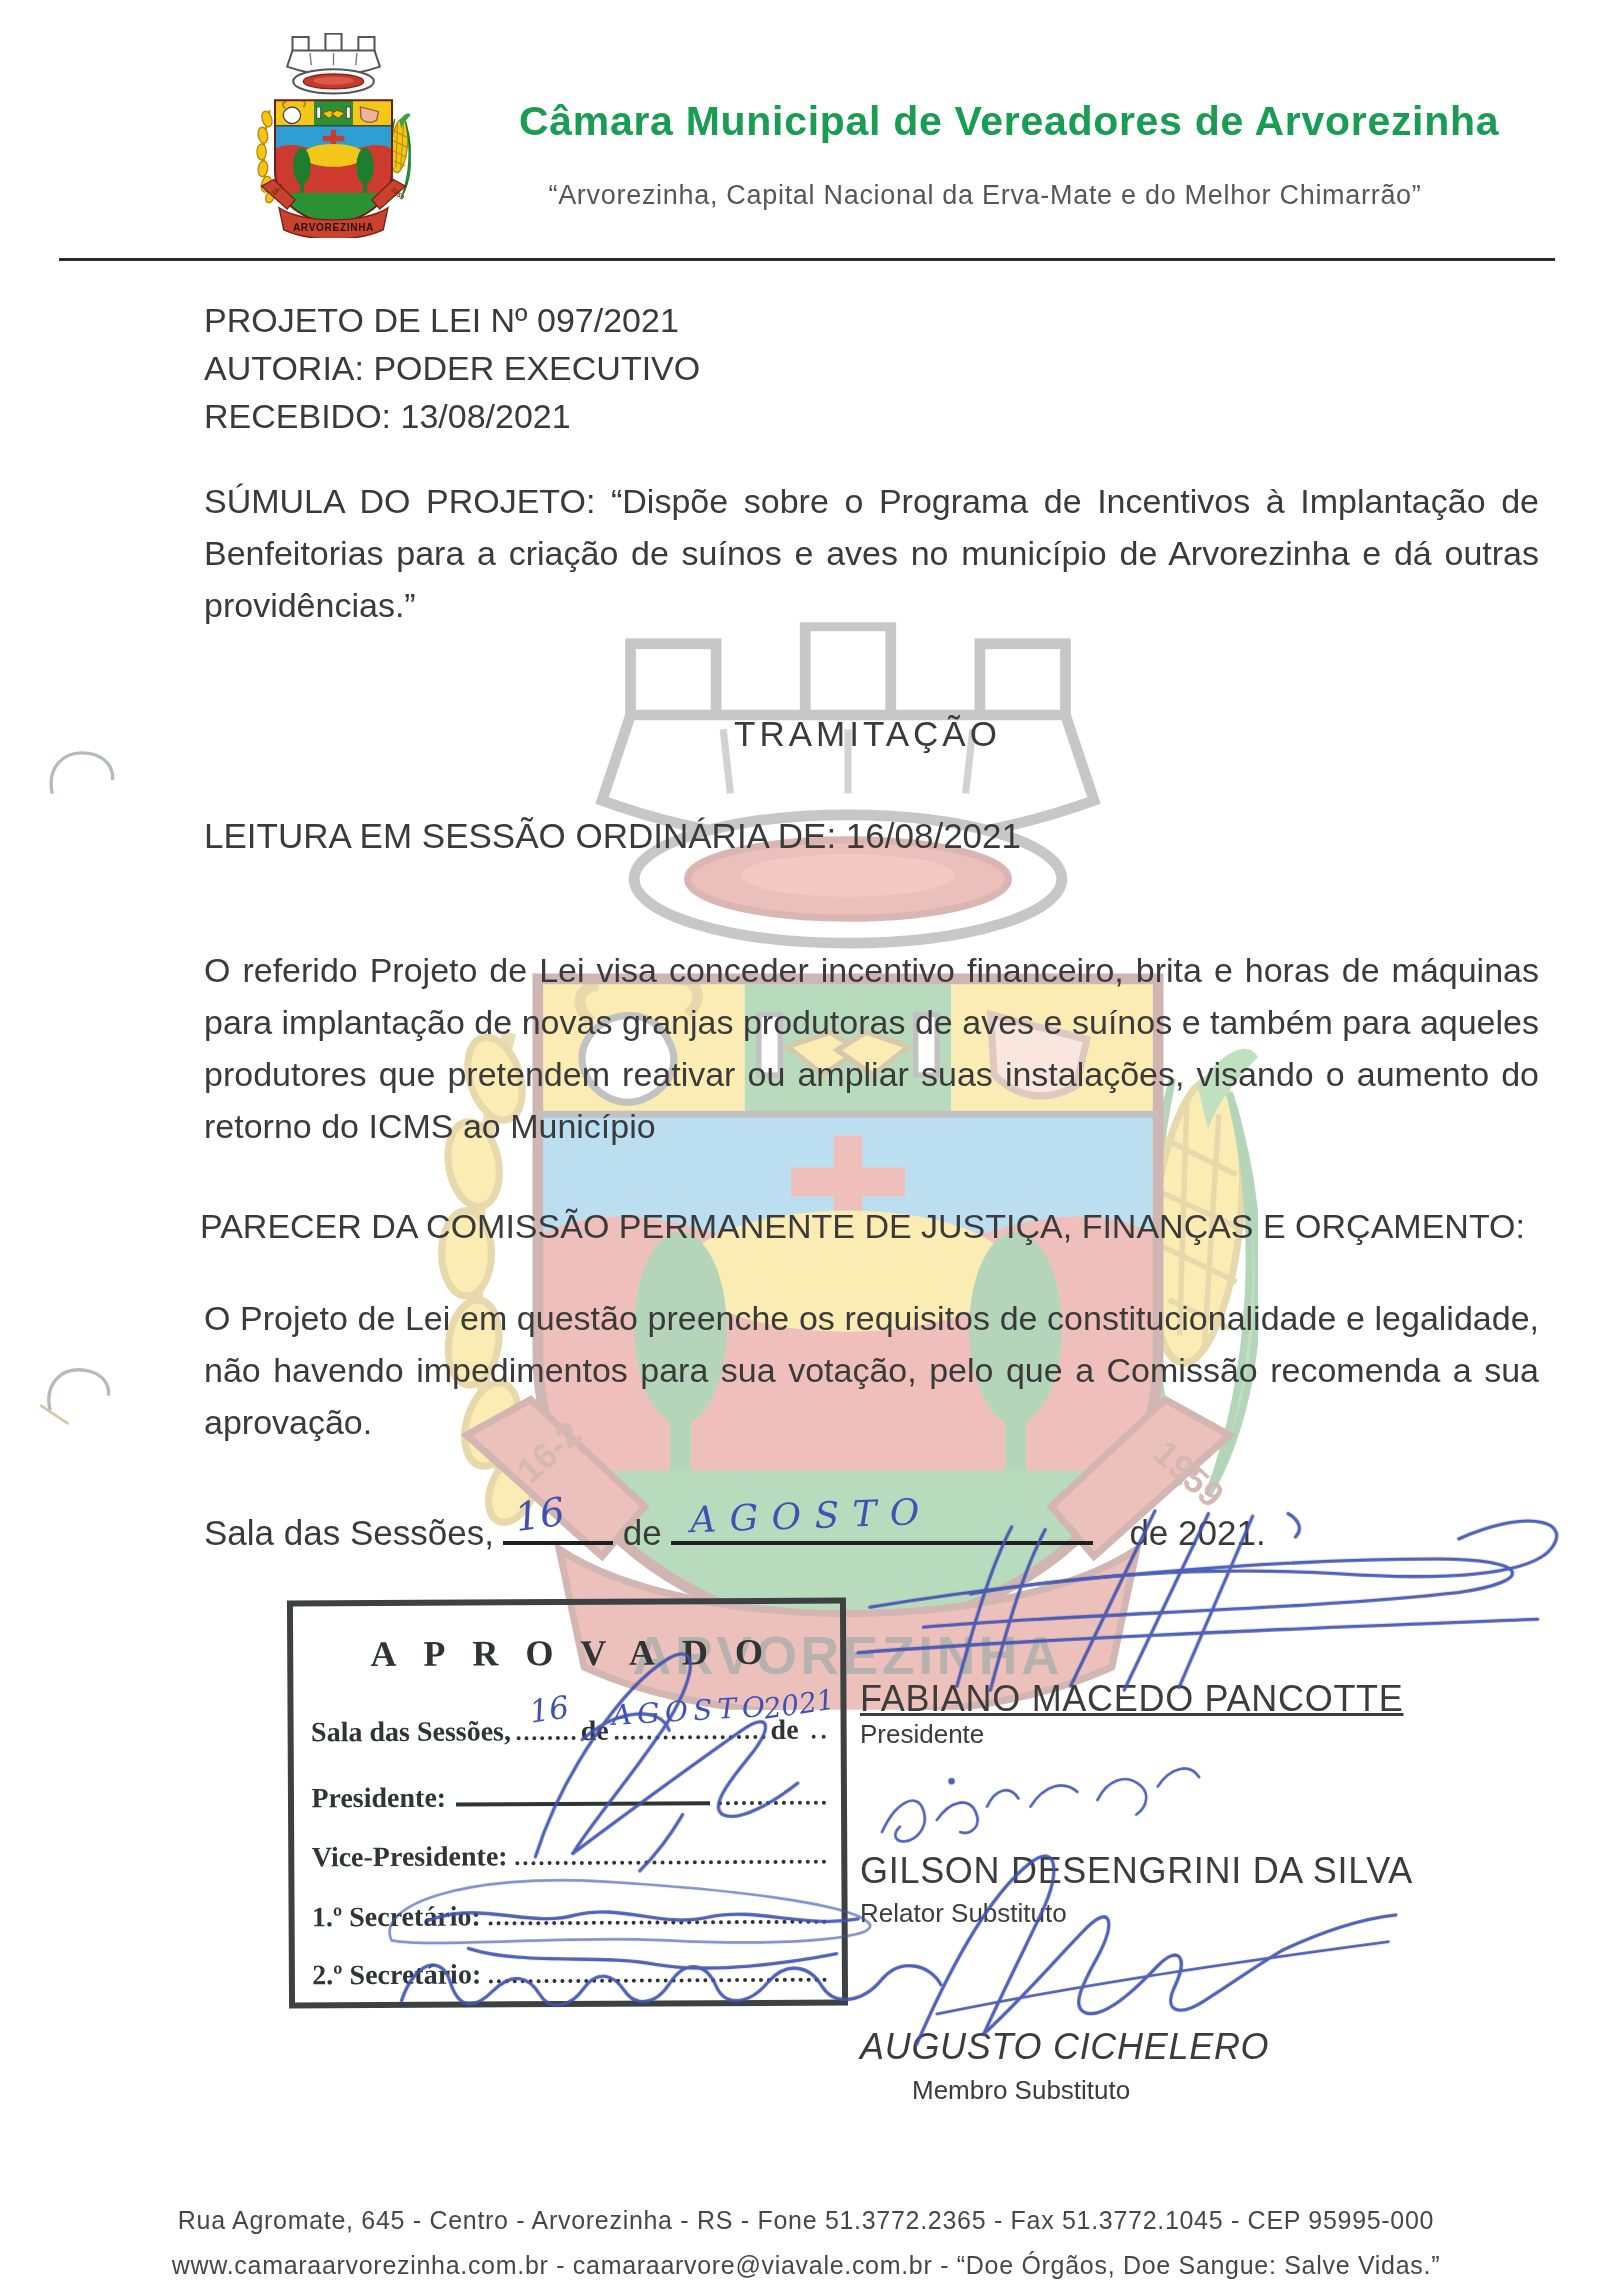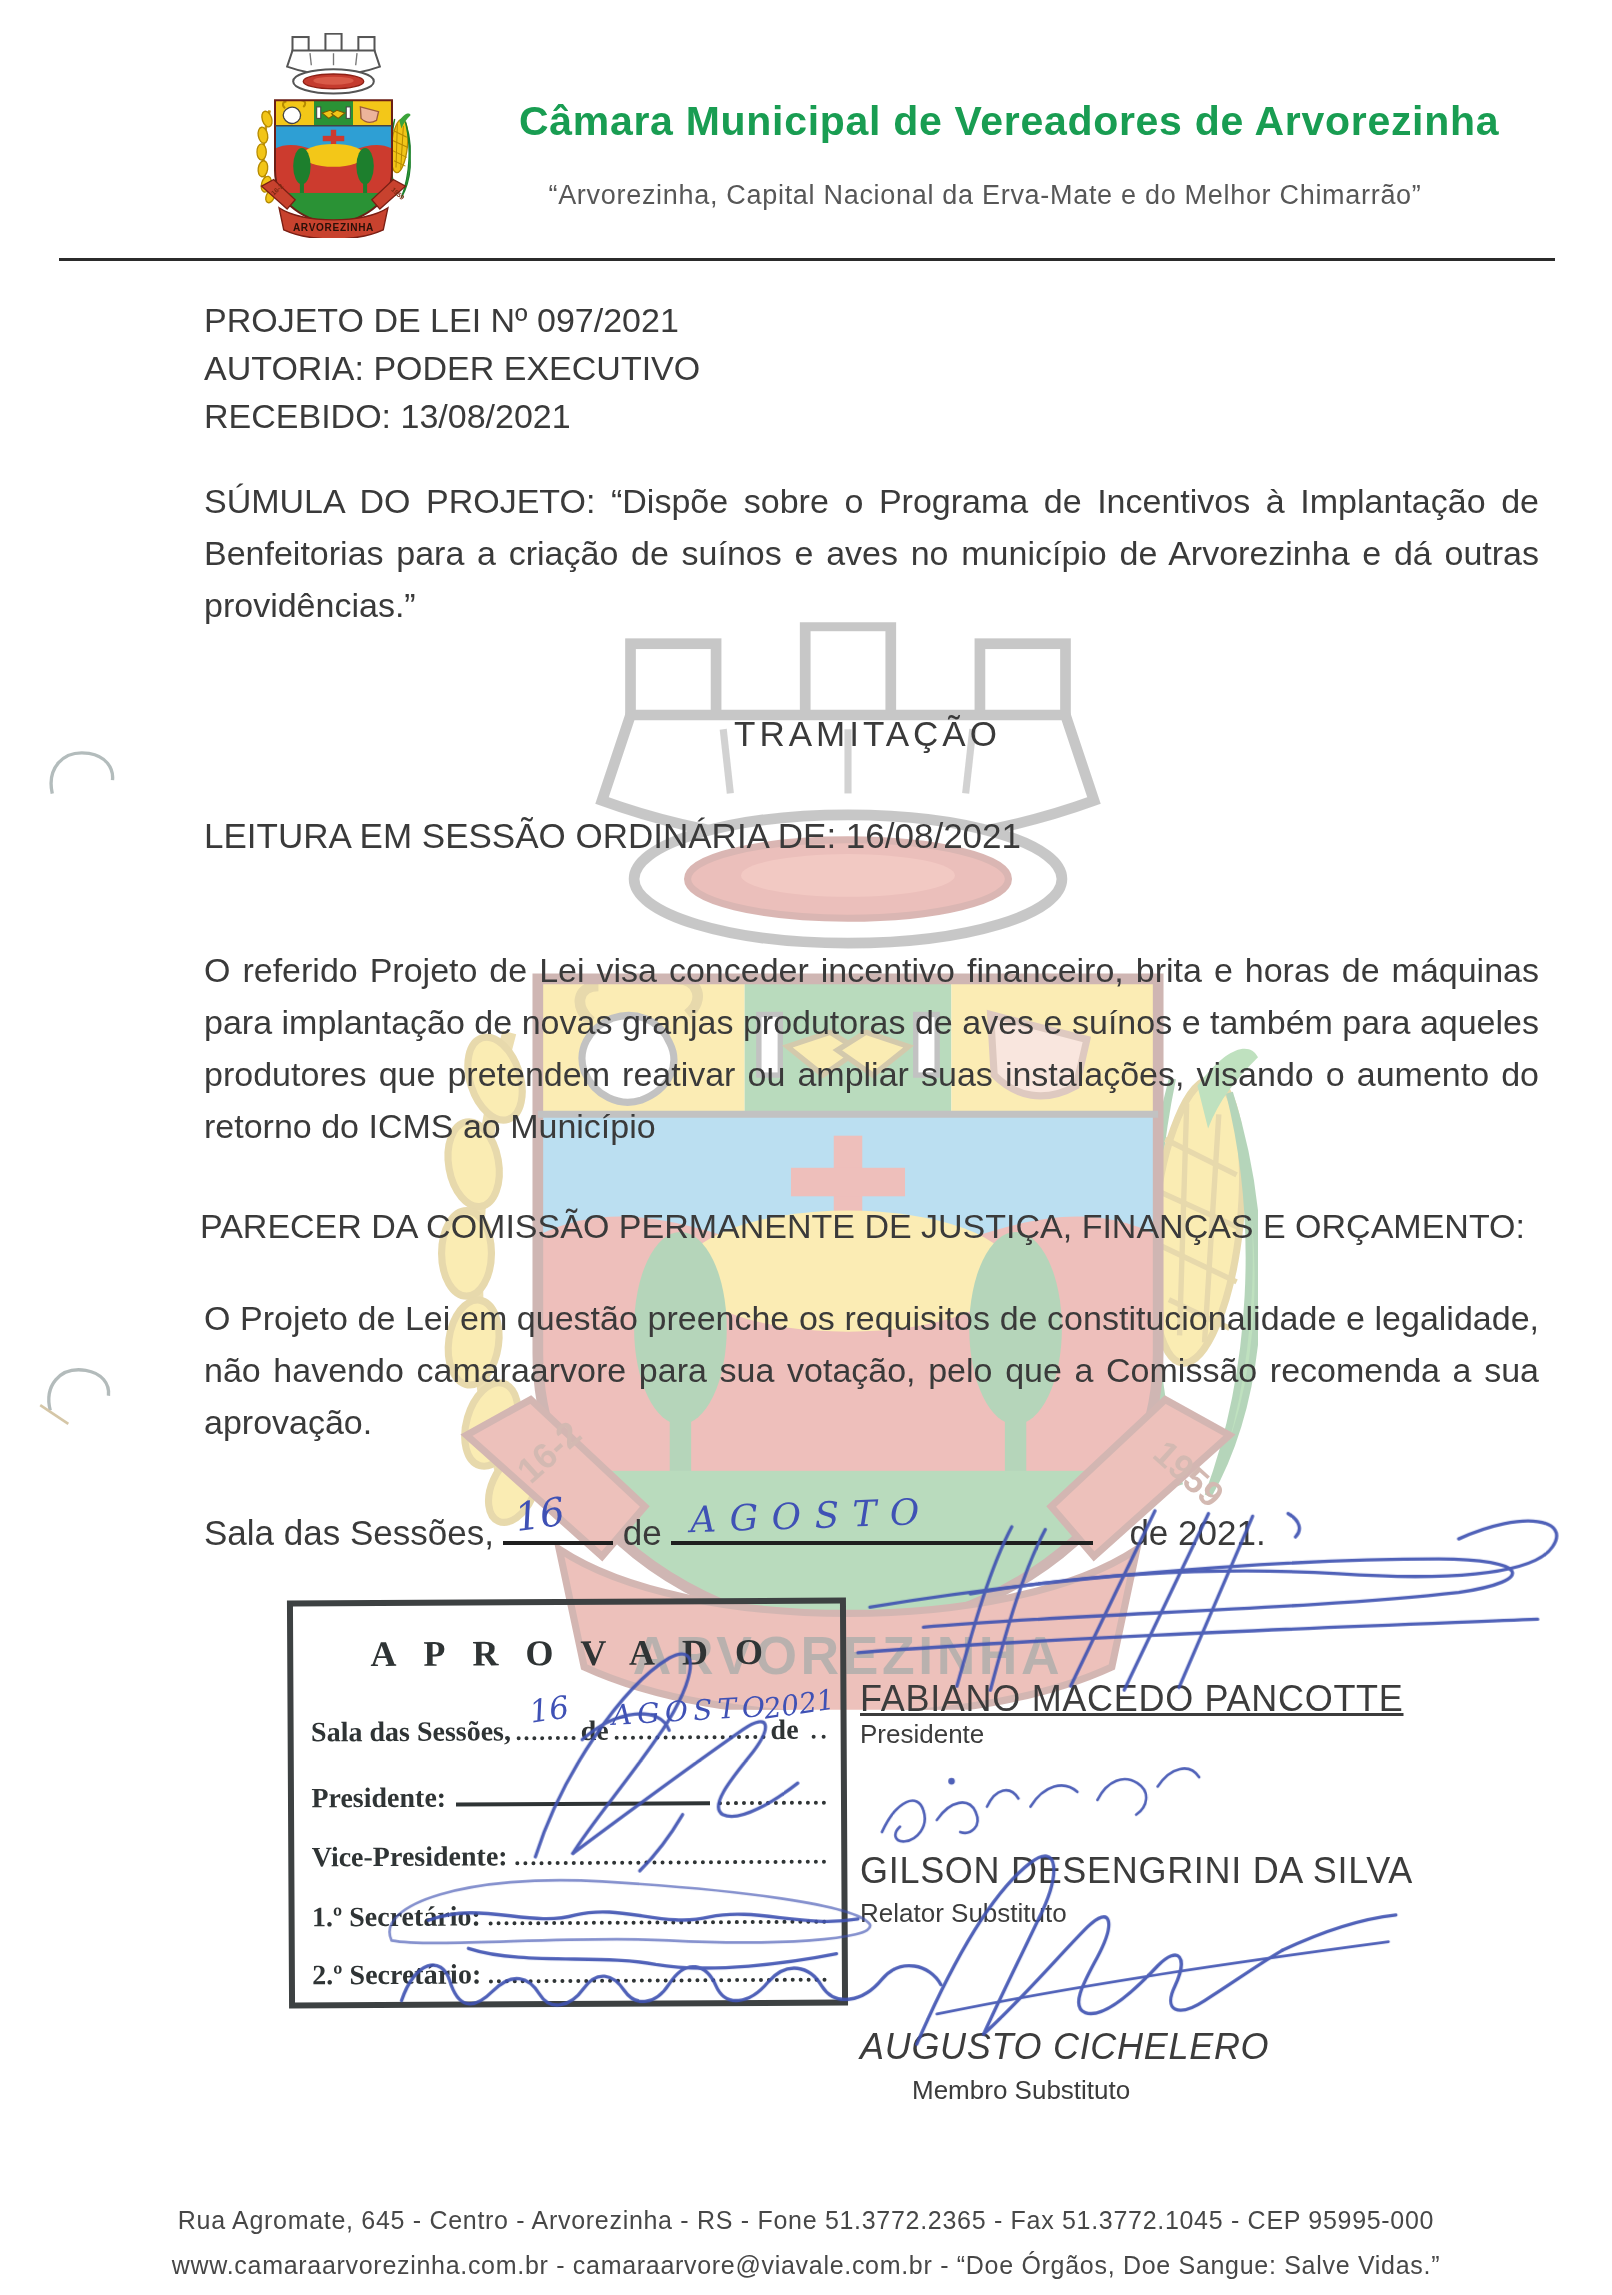--- a/index.html
+++ b/index.html
@@ -182,21 +182,21 @@
     <div>RECEBIDO: 13/08/2021</div>
   </div>
 
   <div class="abs doc sumula">SÚMULA DO PROJETO: “Dispõe sobre o Programa de Incentivos à Implantação de Benfeitorias para a criação de suínos e aves no município de Arvorezinha e dá outras providências.”</div>
 
   <div class="abs doc tram-title">TRAMITAÇÃO</div>
   <div class="abs doc leitura">LEITURA EM SESSÃO ORDINÁRIA DE: 16/08/2021</div>
 
   <div class="abs doc par1">O referido Projeto de Lei visa conceder incentivo financeiro, brita e horas de máquinas para implantação de novas granjas produtoras de aves e suínos e também para aqueles produtores que pretendem reativar ou ampliar suas instalações, visando o aumento do retorno do ICMS ao Município</div>
   <div class="abs doc parecer">PARECER DA COMISSÃO PERMANENTE DE JUSTIÇA, FINANÇAS E ORÇAMENTO:</div>
-  <div class="abs doc par2">O Projeto de Lei em questão preenche os requisitos de constitucionalidade e legalidade, não havendo camaraarvore para sua votação, pelo que a Comissão recomenda a sua aprovação.</div>
+  <div class="abs doc par2">O Projeto de Lei em questão preenche os requisitos de constitucionalidade e legalidade, não havendo impedimentos para sua votação, pelo que a Comissão recomenda a sua aprovação.</div>
 
   <div class="abs sala-line">
     <span>Sala das Sessões,</span><span class="u u-day"><span class="hand hand-day">16</span></span><span>de</span><span class="u u-month"><span class="hand hand-month">AGOSTO</span></span><span class="sala-suffix">de 2021.</span>
   </div>
 
   <div class="abs stamp">
     <div class="stamp-title">APROVADO</div>
     <div class="s-row" style="top:100px;">
       <span class="s-label">Sala das Sessões,</span>
       <span class="s-seg" style="width:59px;margin-left:5.4px;"></span>

